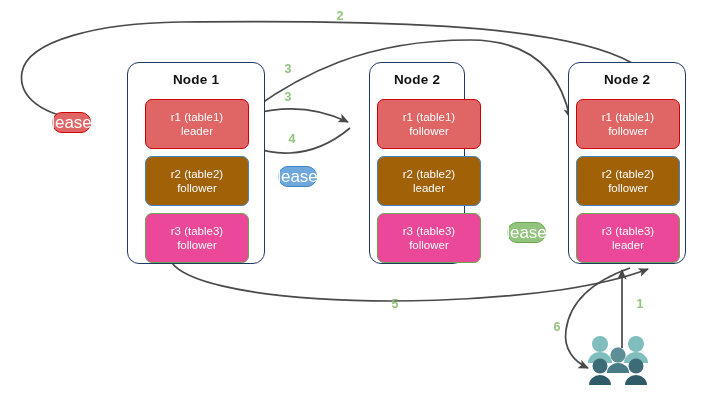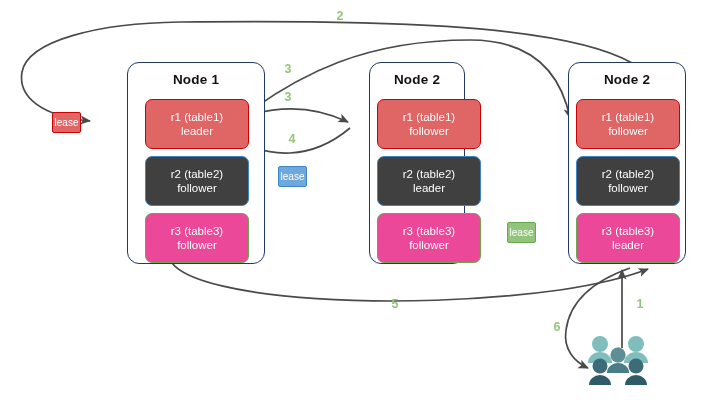--- a/index.html
+++ b/index.html
@@ -40,34 +40,34 @@
     align-items:center;
     justify-content:center;
     color:#ffffff;
     font-size:11.5px;
     line-height:14px;
     text-align:center;
     text-shadow:0 0 1px rgba(0,0,0,.12);
   }
   .replica .ln{display:block;}
   .rep-red{background:#e06666;border:1.6px solid #cc0000;}
-  .rep-blue{background:#404040;border:1.6px solid #3d85c6;}
+  .rep-blue{background:#a16207;border:1.6px solid #3d85c6;}
   .rep-green{background:#ec4899;border:1.6px solid #6aa84f;}
 
   .lease{
     position:absolute;
     box-sizing:border-box;
-    border-radius:2px;
+    border-radius:10px;
     display:flex;
     align-items:center;
     justify-content:center;
     color:#ffffff;
-    font-size:10px;
+    font-size:17px;
     height:21px;
-    width:29px;
+    width:39px;
   }
   .lease-red{background:#e06666;border:1.6px solid #cc0000;}
   .lease-blue{background:#6fa8dc;border:1.6px solid #3d85c6;}
   .lease-green{background:#93c47d;border:1.6px solid #6aa84f;}
 
   .step-label{
     position:absolute;
     color:#93c47d;
     font-size:12.5px;
     font-weight:bold;

